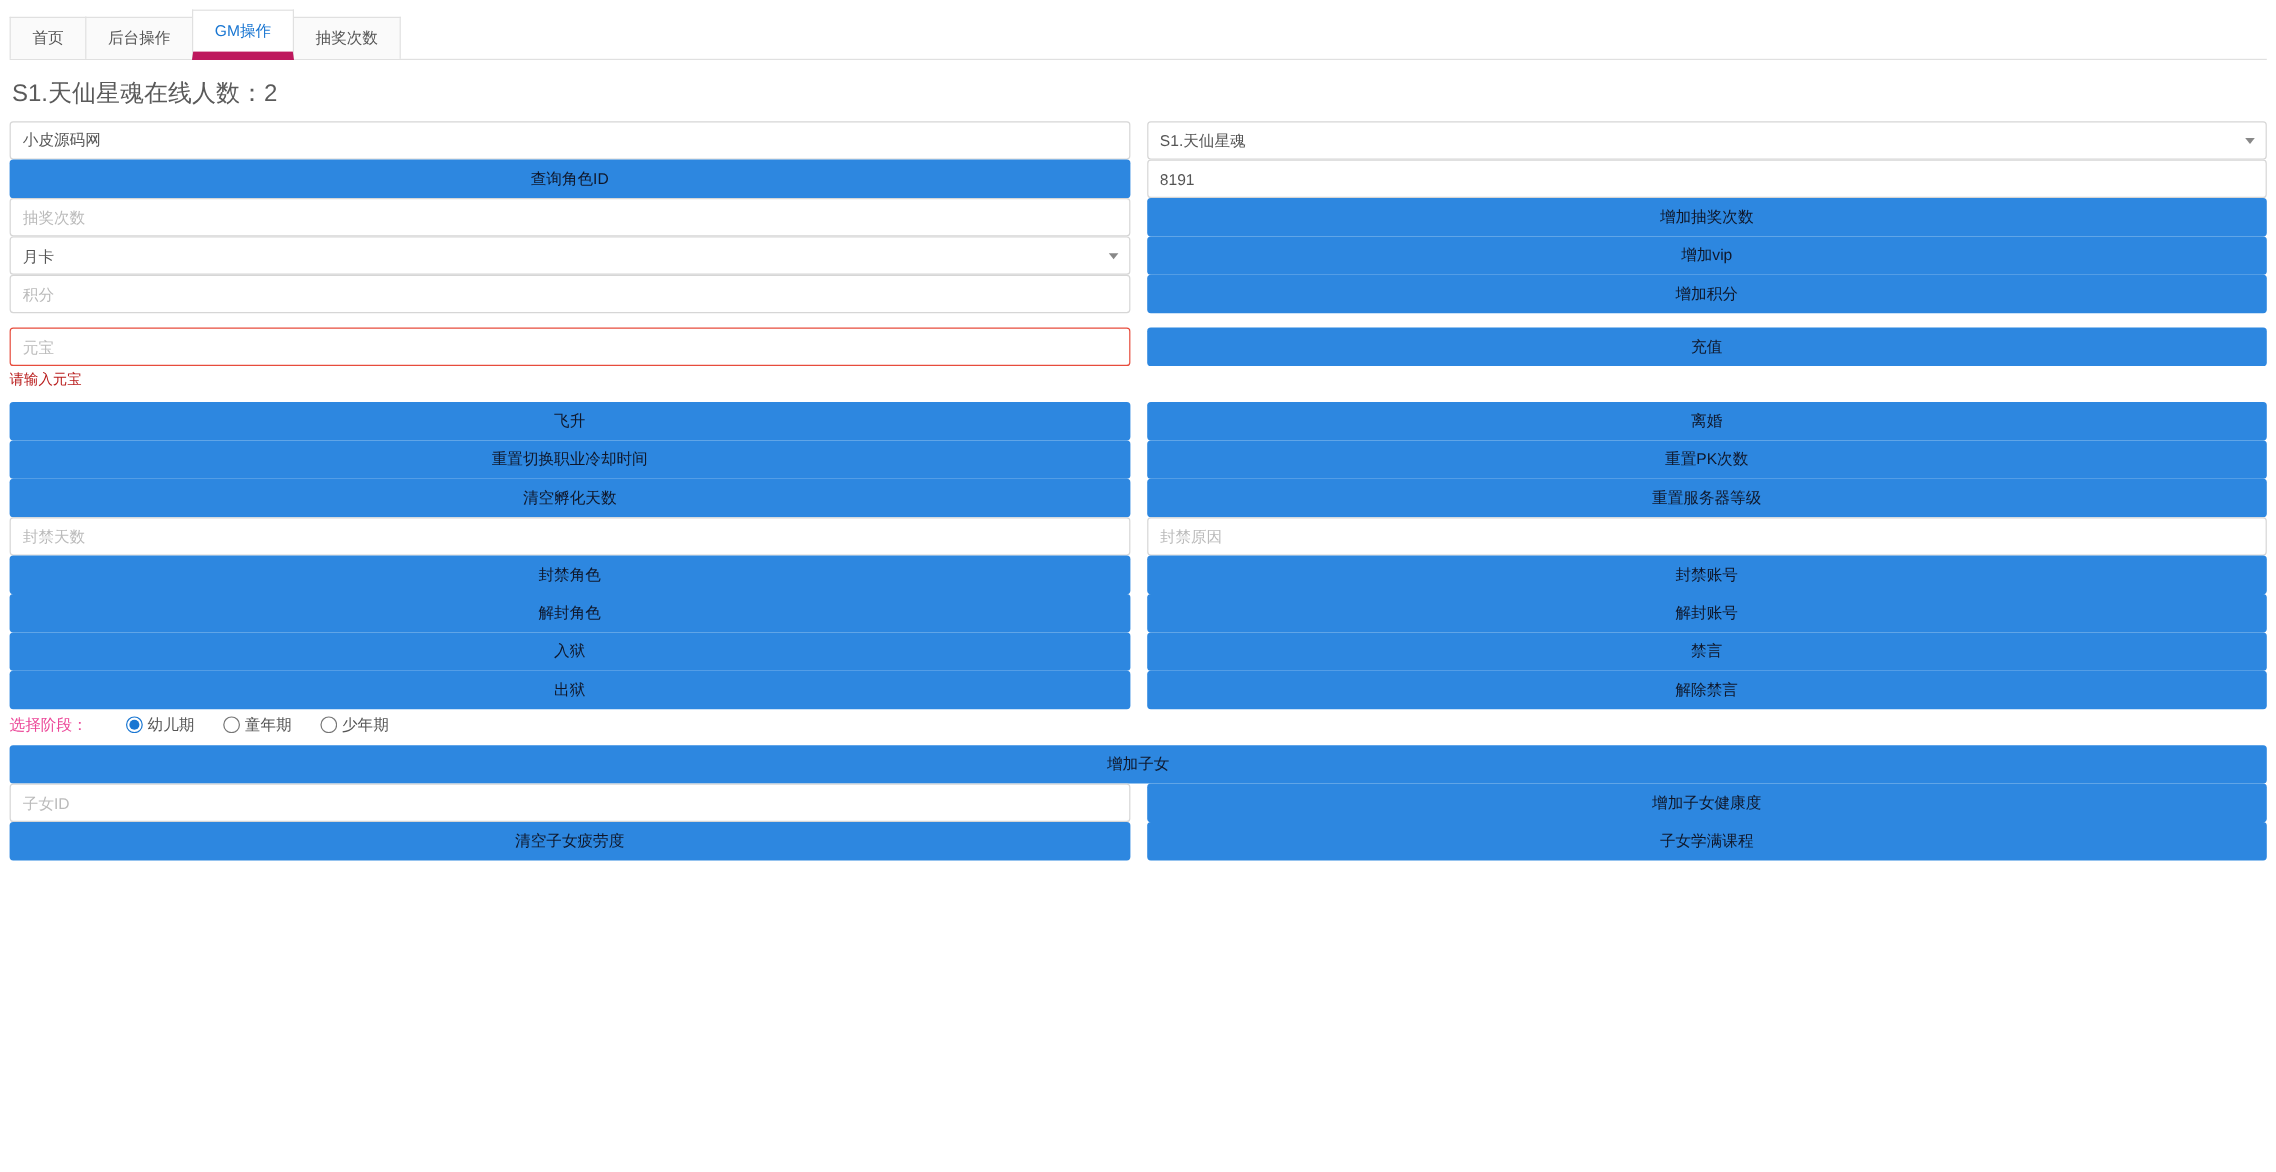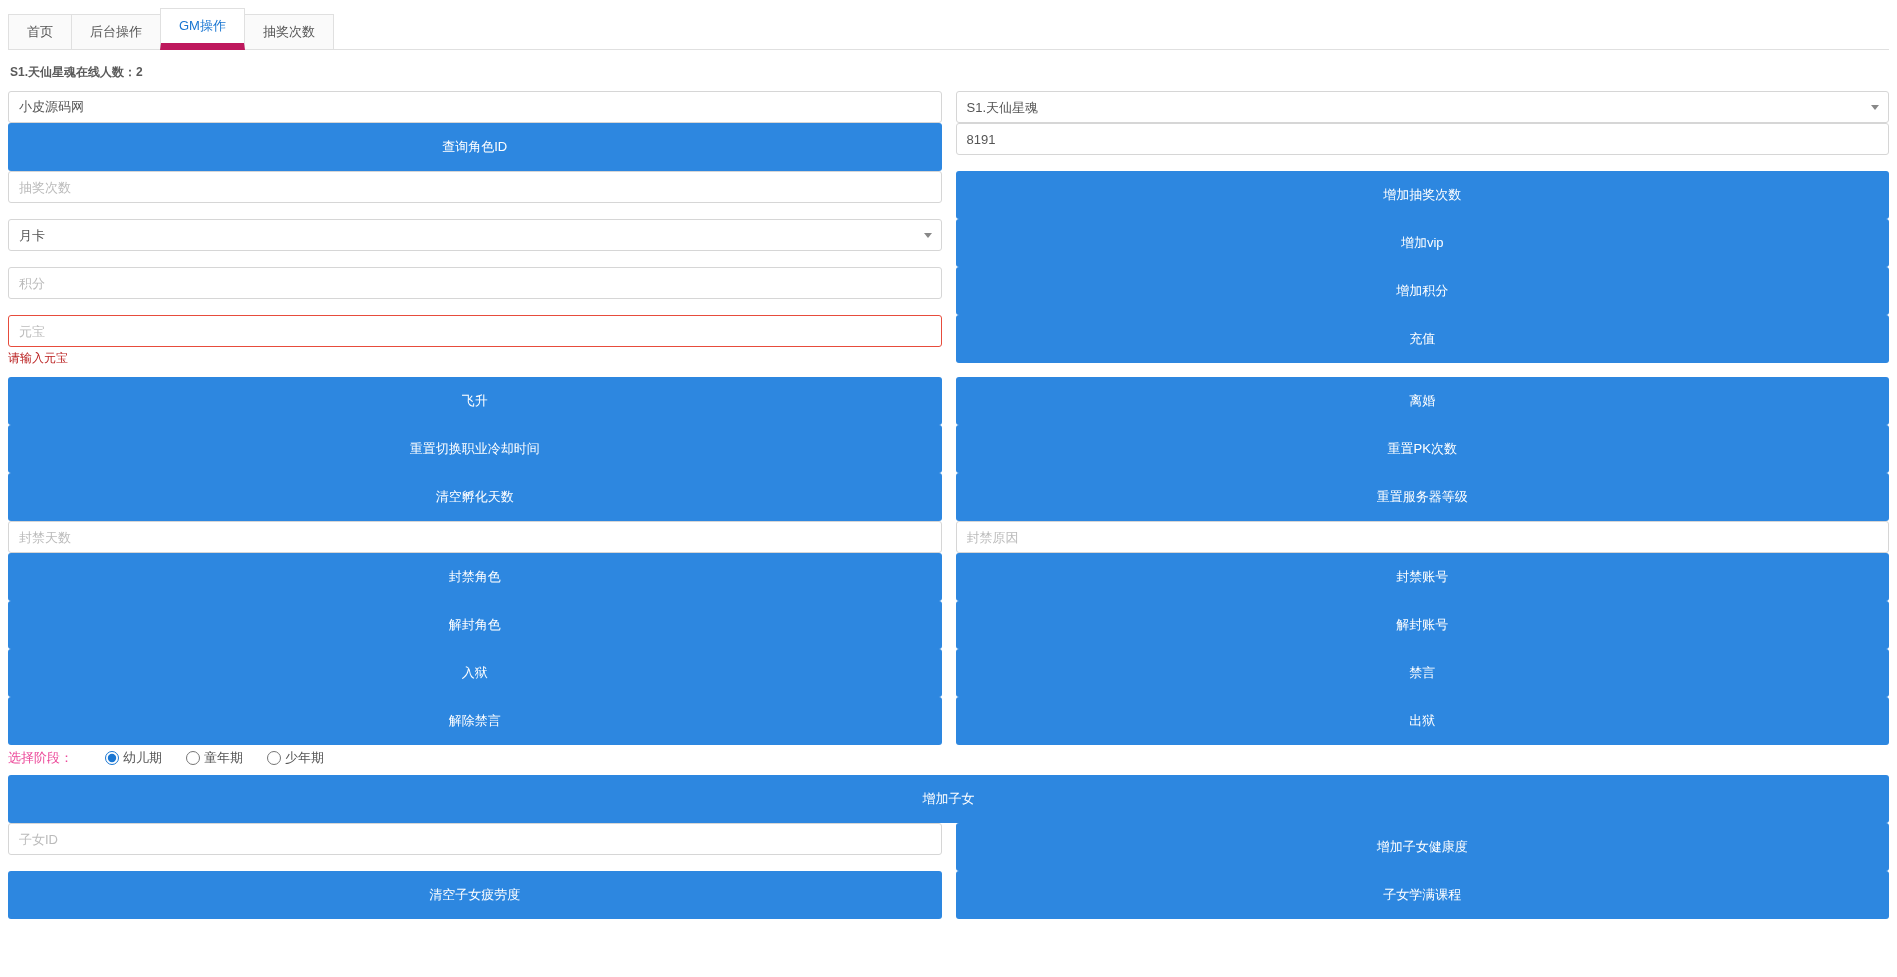--- a/index.html
+++ b/index.html
@@ -28,22 +28,22 @@
     }
     .tab.active {
       background: #fff;
       color: #1976d2;
       border-bottom: 7px solid #be185d;
       position: relative;
       z-index: 1;
       margin-bottom: -1px;
     }
     .heading {
-      font-size: 12px;
-      font-weight: 700;
+      font-size: 20px;
+      font-weight: 400;
       color: #5a5a5a;
       margin-bottom: 10px;
       padding-left: 2px;
     }
     .row {
       display: flex;
       gap: 14px;
       margin-bottom: 0;
     }
     .col {
@@ -91,23 +91,23 @@
     }
     .select-input {
       appearance: none;
       -webkit-appearance: none;
       padding-right: 26px;
       cursor: pointer;
     }
     .btn {
       display: block;
       width: 100%;
-      height: 48px;
+      height: 32px;
       background: #2d87e0;
-      color: #ffffff;
+      color: #0f172a;
       border: none;
       border-radius: 3px;
       font-size: 13px;
       cursor: pointer;
       text-align: center;
       line-height: 32px;
     }
     .radio-row {
       display: flex;
       align-items: center;
@@ -126,20 +126,21 @@
       gap: 4px;
       cursor: pointer;
     }
     .radio-opt input[type="radio"] {
       accent-color: #1976d2;
       width: 14px;
       height: 14px;
     }
     .yuanbao-block .row {
       margin-bottom: 0;
+      margin-top: 12px;
     }
     .yuanbao-block {
       margin-bottom: 10px;
     }
   </style>
 </head>
 <body>
 
 <div class="tabs">
   <div class="tab">首页</div>
@@ -273,24 +274,24 @@
   <div class="col">
       <button class="btn">入狱</button>
     </div>
   <div class="col">
       <button class="btn">禁言</button>
     </div>
 </div>
 
 <div class="row">
   <div class="col">
+      <button class="btn">出狱</button>
+    </div>
+  <div class="col">
       <button class="btn">解除禁言</button>
-    </div>
-  <div class="col">
-      <button class="btn">出狱</button>
     </div>
 </div>
 
 <div class="radio-row">
   <span class="radio-label">选择阶段：</span>
   <label class="radio-opt">
     <input type="radio" name="stage" checked="" style="">
     <span>幼儿期</span>
   </label>
   <label class="radio-opt">

